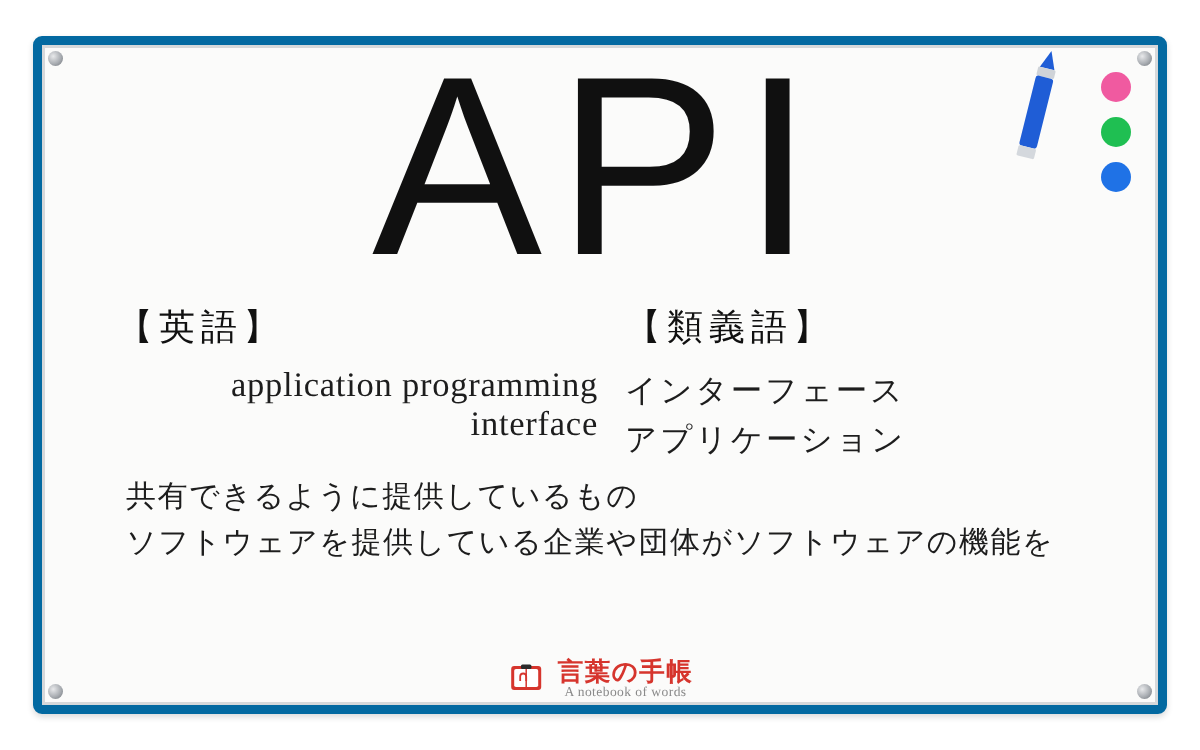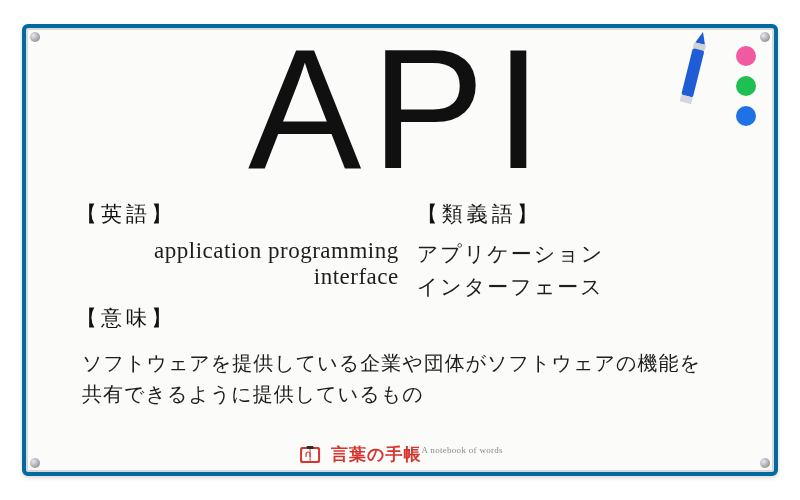--- a/index.html
+++ b/index.html
@@ -15,21 +15,21 @@
   }
   .board-wrap {
     width: 784px;
     height: 480px;
     position: relative;
     padding: 14px;
   }
   .board {
     width: 100%;
     height: 100%;
-    border: 4px solid #0369a1;
+    border: 6px solid #0369a1;
     border-radius: 6px;
     background: #fbfbfa;
     position: relative;
     box-shadow: inset 0 0 0 2px #d6d8da, 0 2px 4px rgba(0,0,0,.15);
   }
   
   .screw {
     position: absolute;
     width: 10px; height: 10px;
     background: radial-gradient(circle at 35% 35%, #e8e9eb 0%, #a9adb2 55%, #6e7379 100%);
@@ -60,21 +60,21 @@
 
   .cols {
     display: flex;
     margin-top: 6px;
     gap: 18px;
   }
   .col-left { flex: 1.05; }
   .col-right { flex: 1; }
 
   .bracket {
-    font-size: 21px;
+    font-size: 24px;
     letter-spacing: 4px;
     margin-bottom: 10px;
     color: #111;
     font-family: Liberation Serif, serif;
   }
   .english-body {
     font-size: 23px;
     letter-spacing: 0.5px;
     margin-bottom: 14px;
     text-align: right;
@@ -143,21 +143,21 @@
   .logo {
     position: absolute;
     left: 50%;
     bottom: 4px;
     transform: translateX(-50%);
     display: flex;
     align-items: center;
     gap: 8px;
   }
   .logo-text {
-    display: flex; line-height: 1.05;
+    display: flex; flex-direction: column; line-height: 1.05;
   }
   .logo-jp {
     font-family: "Yu Gothic", "Hiragino Sans", sans-serif;
     font-size: 17px;
     font-weight: 700;
     color: #d6352d;
     letter-spacing: 1px;
   }
   .logo-en {
     font-family: Georgia, "Times New Roman", serif;
@@ -189,34 +189,33 @@
       <div class="dot blue"></div>
     </div>
 
     <div class="content">
       <div class="headline">API</div>
 
       <div class="cols">
         <div class="col-left">
           <div class="bracket">【英語】</div>
           <div class="english-body">application programming interface</div>
-          <div class="bracket">【意味】</div>
         </div>
         <div class="col-right">
           <div class="bracket">【類義語】</div>
           <div class="syn-body">
+            <div>インターフェース</div>
             <div>アプリケーション</div>
-            <div>インターフェース</div>
           </div>
         </div>
       </div>
 
       <div class="meaning-body">
+        <div>共有できるように提供しているもの</div>
         <div>ソフトウェアを提供している企業や団体がソフトウェアの機能を</div>
-        <div>共有できるように提供しているもの</div>
       </div>
 
       <div class="logo">
         <svg width="26" height="26" viewBox="0 0 26 26">
           <rect x="3" y="5" width="20" height="16" rx="2" fill="#d6352d"></rect>
           <rect x="5" y="7" width="16" height="12" rx="1.2" fill="#ffffff"></rect>
           <line x1="13" y1="7" x2="13" y2="19" stroke="#d6352d" stroke-width="1"></line>
           <path d="M9 12 a2 2 0 0 1 4 0 M9 12 l0 3 M13 12 l0 3" stroke="#d6352d" stroke-width="1.2" fill="none"></path>
           <rect x="9.5" y="4" width="7" height="3" rx="1" fill="#2b2b2b"></rect>
         </svg>

